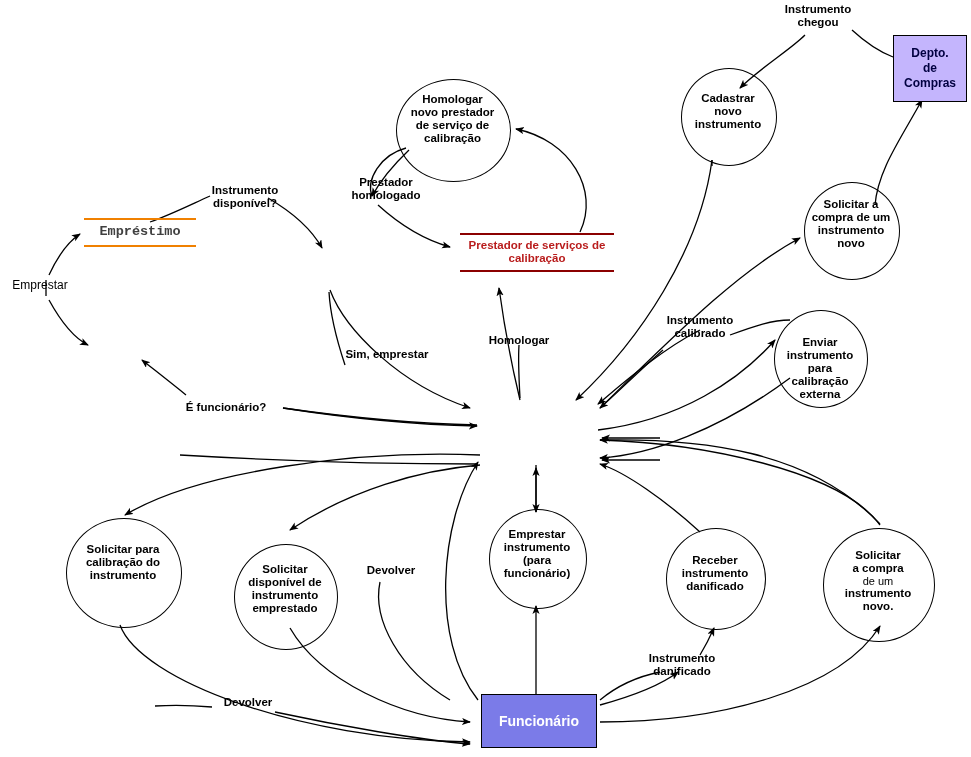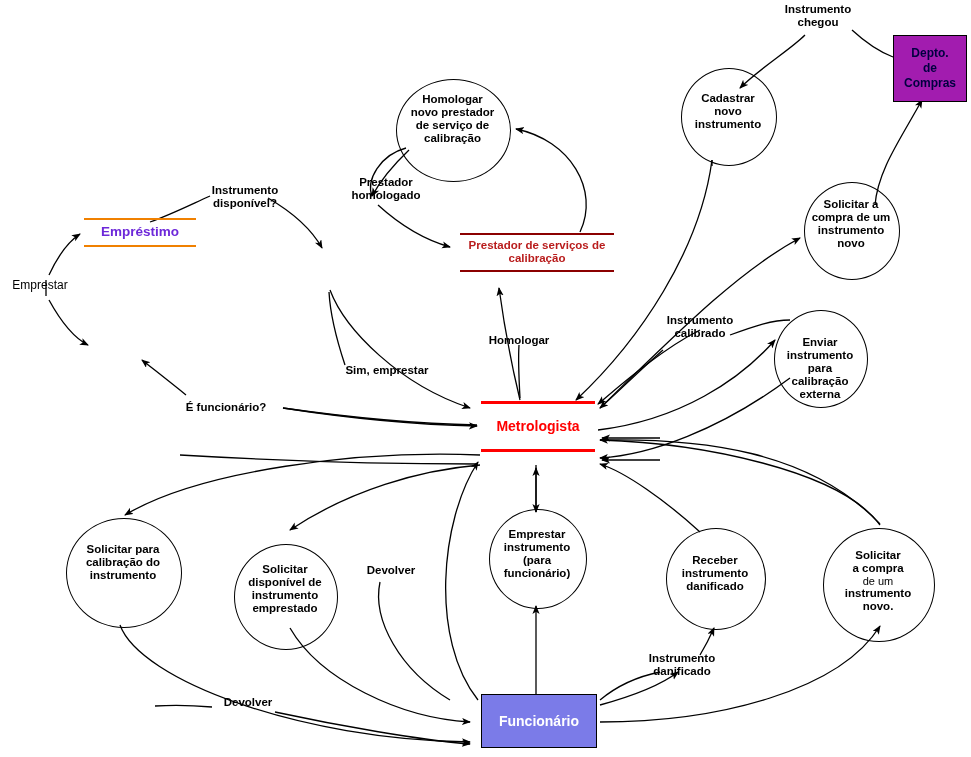--- a/index.html
+++ b/index.html
@@ -10,34 +10,34 @@
   
   .node{position:absolute;text-align:center;line-height:1.12;}
   .circle-label{font-size:11.5px;font-weight:bold;color:#000;}
   .ellipse-shape{position:absolute;border:1.4px solid #000;border-radius:50%;background:transparent;}
 
   
   .entity{position:absolute;text-align:center;font-weight:bold;}
   .entity .bar{height:0;border-top-width:2px;border-top-style:solid;}
   .entity .etext{padding:4px 0 5px 0;font-size:13.5px;line-height:1.15;}
 
-  .e-emprestimo{color:#6d28d9;}
+  .e-emprestimo{color:#404040;font-family:Liberation Mono, monospace;}
   .e-emprestimo .bar{border-top-color:#F08000;}
   .e-funcionarios{color:#1414E0;}
   .e-funcionarios .bar{border-top-color:#1414E0;}
   .e-instrumentos{color:#0C8080;}
   .e-instrumentos .bar{border-top-color:#0C8080;}
   .e-prestador{color:#b91c1c;}
   .e-prestador .bar{border-top-color:#8B0000;}
   .e-metrologista{color:#FF0000;}
   .e-metrologista .bar{border-top-color:#FF0000;border-top-width:3px;}
 
   
   .box{position:absolute;border:1.6px solid #000;display:flex;align-items:center;justify-content:center;text-align:center;font-weight:bold;}
-  .box-depto{background:#a21caf;color:#000040;font-size:12px;line-height:1.25;}
+  .box-depto{background:#c4b5fd;color:#000040;font-size:12px;line-height:1.25;}
   .box-funcionario{background:#7B7BE8;color:#FFFFFF;font-size:14px;}
 
   
   .elabel{position:absolute;font-size:11.5px;font-weight:bold;color:#000;text-align:center;line-height:1.12;white-space:nowrap;}
   .elabel.thin{font-weight:normal;font-size:12px;}
   .sm{font-weight:normal;font-size:11px;}
 </style>
 </head>
 <body>
 
@@ -232,25 +232,20 @@
 
   <div class="entity e-prestador" style="left:460px;top:233px;width:154px;">
     <div class="bar"></div>
     <div class="etext" style="font-size:11.5px;">
       <div>Prestador de serviços de</div>
       <div>calibração</div>
     </div>
     <div class="bar"></div>
   </div>
 
-  <div class="entity e-metrologista" style="left:481px;top:401px;width:114px;">
-    <div class="bar"></div>
-    <div class="etext" style="padding:14px 0 15px 0;font-size:14px;">Metrologista</div>
-    <div class="bar"></div>
-  </div>
 
   <div class="box box-depto" style="left:893px;top:35px;width:72px;height:65px;">
     <div>
       <div>Depto.</div>
       <div>de</div>
       <div>Compras</div>
     </div>
   </div>
 
   <div class="box box-funcionario" style="left:481px;top:694px;width:114px;height:52px;">
@@ -278,21 +273,21 @@
 
   <div class="elabel" style="left:480px;top:334px;width:78px;">
     <span>Homologar</span>
   </div>
 
   <div class="elabel" style="left:653px;top:314px;width:94px;">
     <div>Instrumento</div>
     <div>calibrado</div>
   </div>
 
-  <div class="elabel" style="left:334px;top:364px;width:106px;">
+  <div class="elabel" style="left:334px;top:348px;width:106px;">
     <span>Sim, emprestar</span>
   </div>
 
   <div class="elabel" style="left:172px;top:401px;width:108px;">
     <span>É funcionário?</span>
   </div>
 
   <div class="elabel" style="left:355px;top:564px;width:72px;">
     <span>Devolver</span>
   </div>

